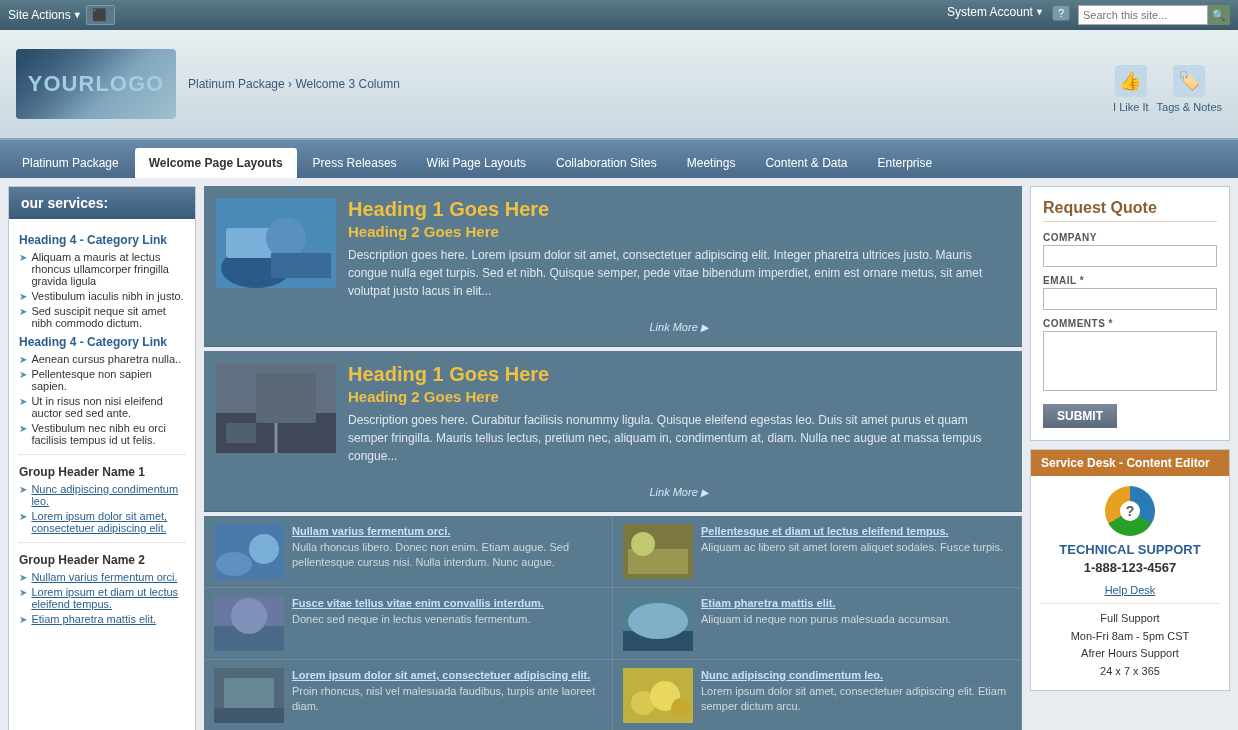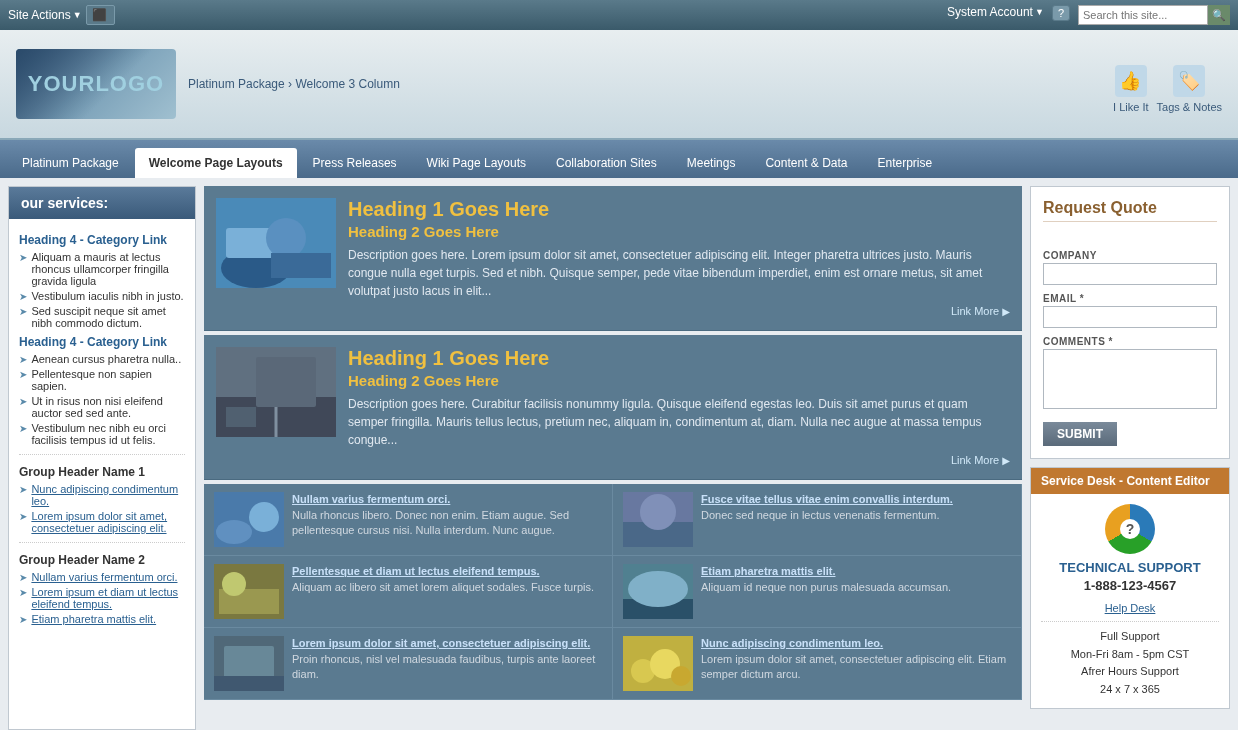--- a/index.html
+++ b/index.html
@@ -156,21 +156,21 @@
       background: linear-gradient(135deg, #4a8ab8 0%, #2a6a9a 40%, #8ab8d0 100%);
     }
     .feature-img-2 {
       background: linear-gradient(135deg, #6a8090 0%, #404858 50%, #8090a0 100%);
     }
     .feature-text { flex: 1; }
     .feature-h1 { color: #f0c040; font-size: 20px; font-weight: bold; margin-bottom: 2px; }
     .feature-h2 { color: #f0c040; font-size: 15px; font-weight: bold; margin-bottom: 6px; }
     .feature-desc { color: #e0e8f0; font-size: 12px; line-height: 1.5; }
     .link-more {
-      text-align: right; margin-top: 4px;
+      text-align: center; margin-top: 20px; font-style: italic;
     }
     .link-more a {
       color: #d0e8f8; font-size: 11px; text-decoration: none;
     }
     .link-arrow { font-size: 10px; }
 
     
     .cards-grid {
       display: grid; grid-template-columns: 1fr 1fr; gap: 0;
       background: #5a7a90;
@@ -196,21 +196,21 @@
 
     
     #right-sidebar {
       width: 200px; flex-shrink: 0;
       display: flex; flex-direction: column; gap: 8px;
     }
     .quote-box {
       background: white; border: 1px solid #c0c8d0; padding: 12px;
     }
     .quote-title {
-      color: #8a6030; font-size: 16px; font-weight: bold; margin-bottom: 28px;
+      color: #8a6030; font-size: 16px; font-weight: bold; margin-bottom: 10px;
       border-bottom: 1px solid #e0d0c0; padding-bottom: 4px;
     }
     .form-label {
       font-size: 10px; color: #555; font-weight: bold; text-transform: uppercase;
       letter-spacing: 0.5px; margin-bottom: 2px; margin-top: 8px; display: block;
     }
     .form-input {
       width: 100%; height: 22px; border: 1px solid #b0b8c0;
       padding: 0 4px; font-size: 11px;
     }
@@ -441,43 +441,43 @@
             <ellipse cx="20" cy="40" rx="18" ry="12" fill="#6090c0"></ellipse>
             <circle cx="50" cy="25" r="15" fill="#7ab0d8"></circle>
           </svg>
         </div>
         <div class="card-text">
           <a href="#" class="card-title">Nullam varius fermentum orci.</a>
           <div class="card-desc">Nulla rhoncus libero. Donec non enim. Etiam augue. Sed pellentesque cursus nisi. Nulla interdum. Nunc augue.</div>
         </div>
       </div>
       <div class="card">
+        <div class="card-img card-img-3">
+          <svg width="70" height="55">
+            <rect width="70" height="55" fill="#7a7840"></rect>
+            <rect x="5" y="25" width="60" height="25" fill="#9a9850"></rect>
+            <circle cx="20" cy="20" r="12" fill="#c0c870"></circle>
+          </svg>
+        </div>
+        <div class="card-text">
+          <a href="#" class="card-title">Pellentesque et diam ut lectus eleifend tempus.</a>
+          <div class="card-desc">Aliquam ac libero sit amet lorem aliquet sodales. Fusce turpis.</div>
+        </div>
+      </div>
+      <div class="card">
         <div class="card-img card-img-2">
           <svg width="70" height="55">
             <rect width="70" height="55" fill="#6878a0"></rect>
             <rect x="0" y="30" width="70" height="25" fill="#4a6888"></rect>
             <circle cx="35" cy="20" r="18" fill="#8090b8"></circle>
           </svg>
         </div>
         <div class="card-text">
           <a href="#" class="card-title">Fusce vitae tellus vitae enim convallis interdum.</a>
           <div class="card-desc">Donec sed neque in lectus venenatis fermentum.</div>
-        </div>
-      </div>
-      <div class="card">
-        <div class="card-img card-img-3">
-          <svg width="70" height="55">
-            <rect width="70" height="55" fill="#7a7840"></rect>
-            <rect x="5" y="25" width="60" height="25" fill="#9a9850"></rect>
-            <circle cx="20" cy="20" r="12" fill="#c0c870"></circle>
-          </svg>
-        </div>
-        <div class="card-text">
-          <a href="#" class="card-title">Pellentesque et diam ut lectus eleifend tempus.</a>
-          <div class="card-desc">Aliquam ac libero sit amet lorem aliquet sodales. Fusce turpis.</div>
         </div>
       </div>
       <div class="card">
         <div class="card-img card-img-4">
           <svg width="70" height="55">
             <rect width="70" height="55" fill="#508090"></rect>
             <rect x="0" y="35" width="70" height="20" fill="#2a5068"></rect>
             <ellipse cx="35" cy="25" rx="30" ry="18" fill="#80b0c8"></ellipse>
           </svg>
         </div>

